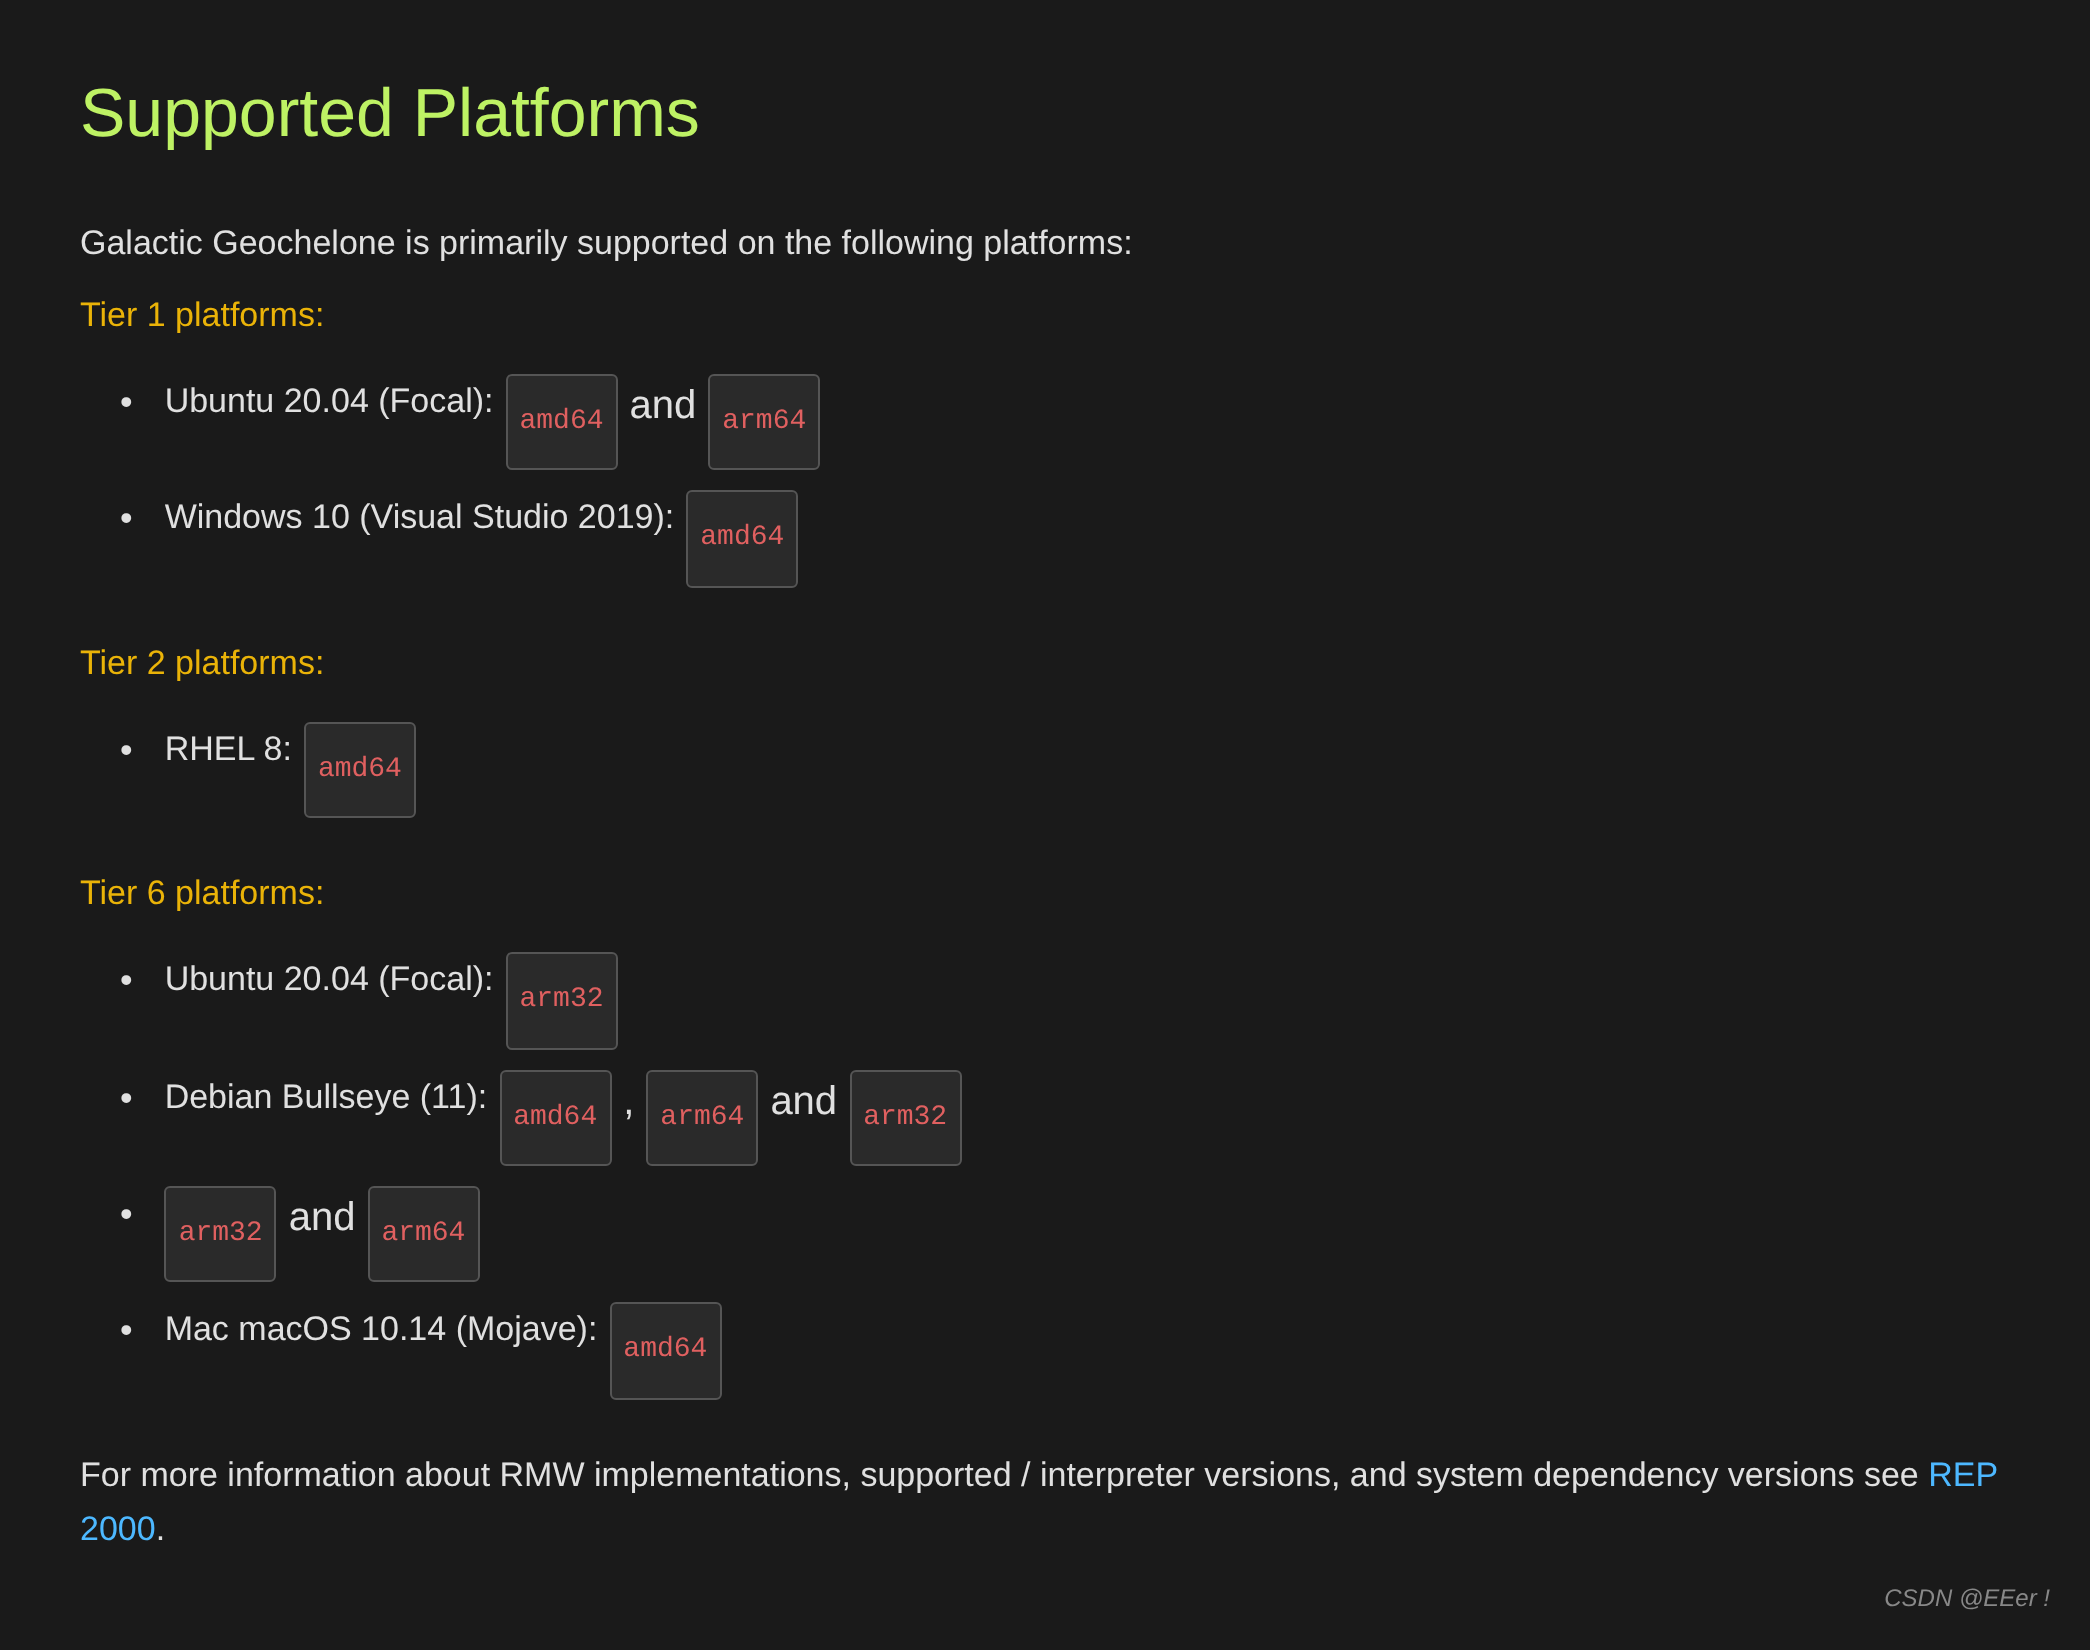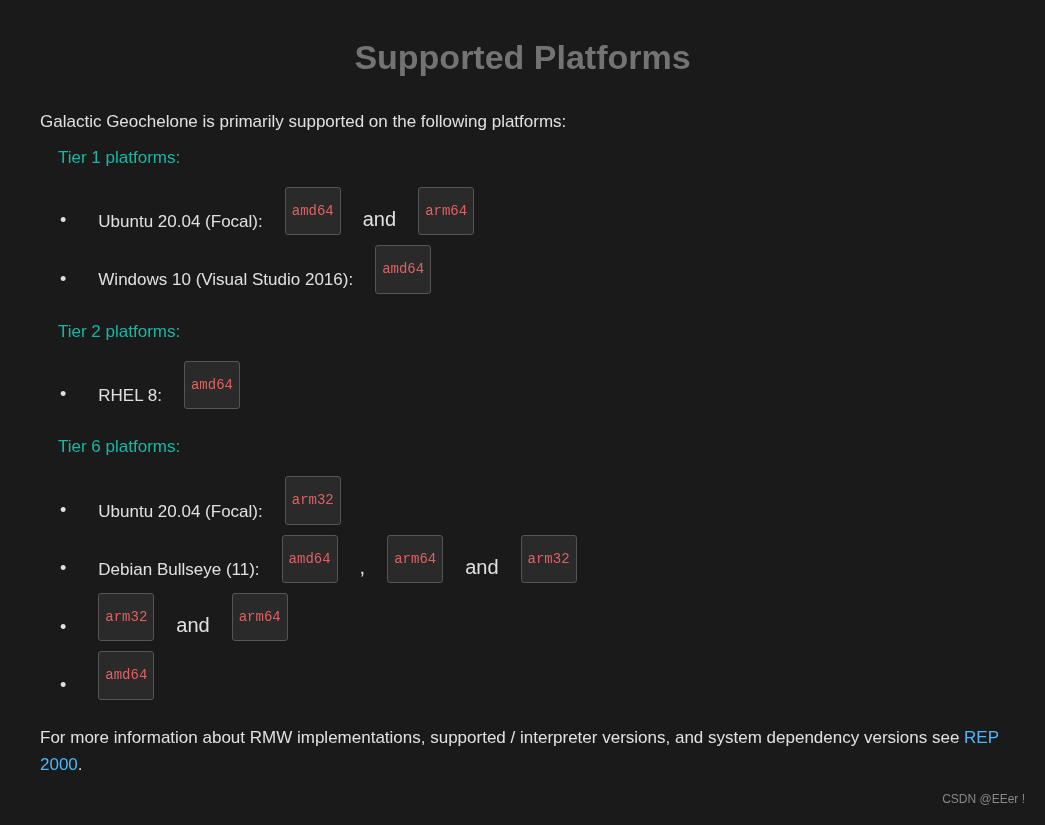--- a/index.html
+++ b/index.html
@@ -14,52 +14,50 @@
       font-family: 'Segoe UI', Arial, sans-serif;
       font-size: 17px;
       line-height: 1.6;
       width: 1045px;
       min-height: 825px;
       padding: 30px 40px 30px 40px;
       position: relative;
     }
 
     h1 {
-      color: #737373;
+      color: #bef264;
       font-size: 2em;
-      font-weight: bold;
+      font-weight: normal;
       margin-bottom: 24px;
-      text-align: center;
     }
 
     .intro {
       color: #e0e0e0;
       font-size: 17px;
     }
 
     .tier-heading {
-      color: #14b8a6;
+      color: #eab308;
       font-size: 17px;
       margin-bottom: 16px;
       margin-top: 8px;
-      margin-left: 18px;
     }
 
     ul {
       list-style: none;
       margin-bottom: 24px;
       padding-left: 20px;
     }
 
     li {
       margin-bottom: 10px;
       display: flex;
-      align-items: flex-end;
+      align-items: flex-start;
       flex-wrap: wrap;
-      gap: 22px;
+      gap: 6px;
     }
 
     li::before {
       content: '•';
       margin-right: 10px;
       color: #e0e0e0;
       font-size: 18px;
     }
 
     .platform-name {
@@ -93,40 +91,41 @@
       color: #4db8ff;
       text-decoration: none;
     }
 
     .watermark {
       position: absolute;
       bottom: 16px;
       right: 20px;
       color: #888;
       font-size: 12px;
+      font-style: italic;
     }
   </style>
 </head>
 <body>
 
 <h1>Supported Platforms</h1>
 
 <p class="intro">Galactic Geochelone is primarily supported on the following platforms:</p>
 
 <p class="tier-heading">Tier 1 platforms:</p>
 
 <ul>
   <li>
     <span class="platform-name">Ubuntu 20.04 (Focal):</span>
     <code class="code-badge">amd64</code>
     <span class="inline-text">and</span>
     <code class="code-badge">arm64</code>
   </li>
   <li>
-    <span class="platform-name">Windows 10 (Visual Studio 2016):</span>
+    <span class="platform-name">Windows 10 (Visual Studio 2019):</span>
     <code class="code-badge">amd64</code>
   </li>
 </ul>
 
 <p class="tier-heading">Tier 2 platforms:</p>
 
 <ul>
   <li>
     <span class="platform-name">RHEL 8:</span>
     <code class="code-badge">amd64</code>
@@ -147,20 +146,21 @@
     <code class="code-badge">arm64</code>
     <span class="inline-text">and</span>
     <code class="code-badge">arm32</code>
   </li>
   <li>
     <code class="code-badge">arm32</code>
     <span class="inline-text">and</span>
     <code class="code-badge">arm64</code>
   </li>
   <li>
+    <span class="platform-name">Mac macOS 10.14 (Mojave):</span>
     <code class="code-badge">amd64</code>
   </li>
 </ul>
 
 <p class="footer-note">
   <span>For more information about RMW implementations, supported / interpreter versions, and system dependency versions see </span><a class="footer-link" href="#">REP 2000</a><span>.</span>
 </p>
 
 <div class="watermark">CSDN @EEer !</div>
 

